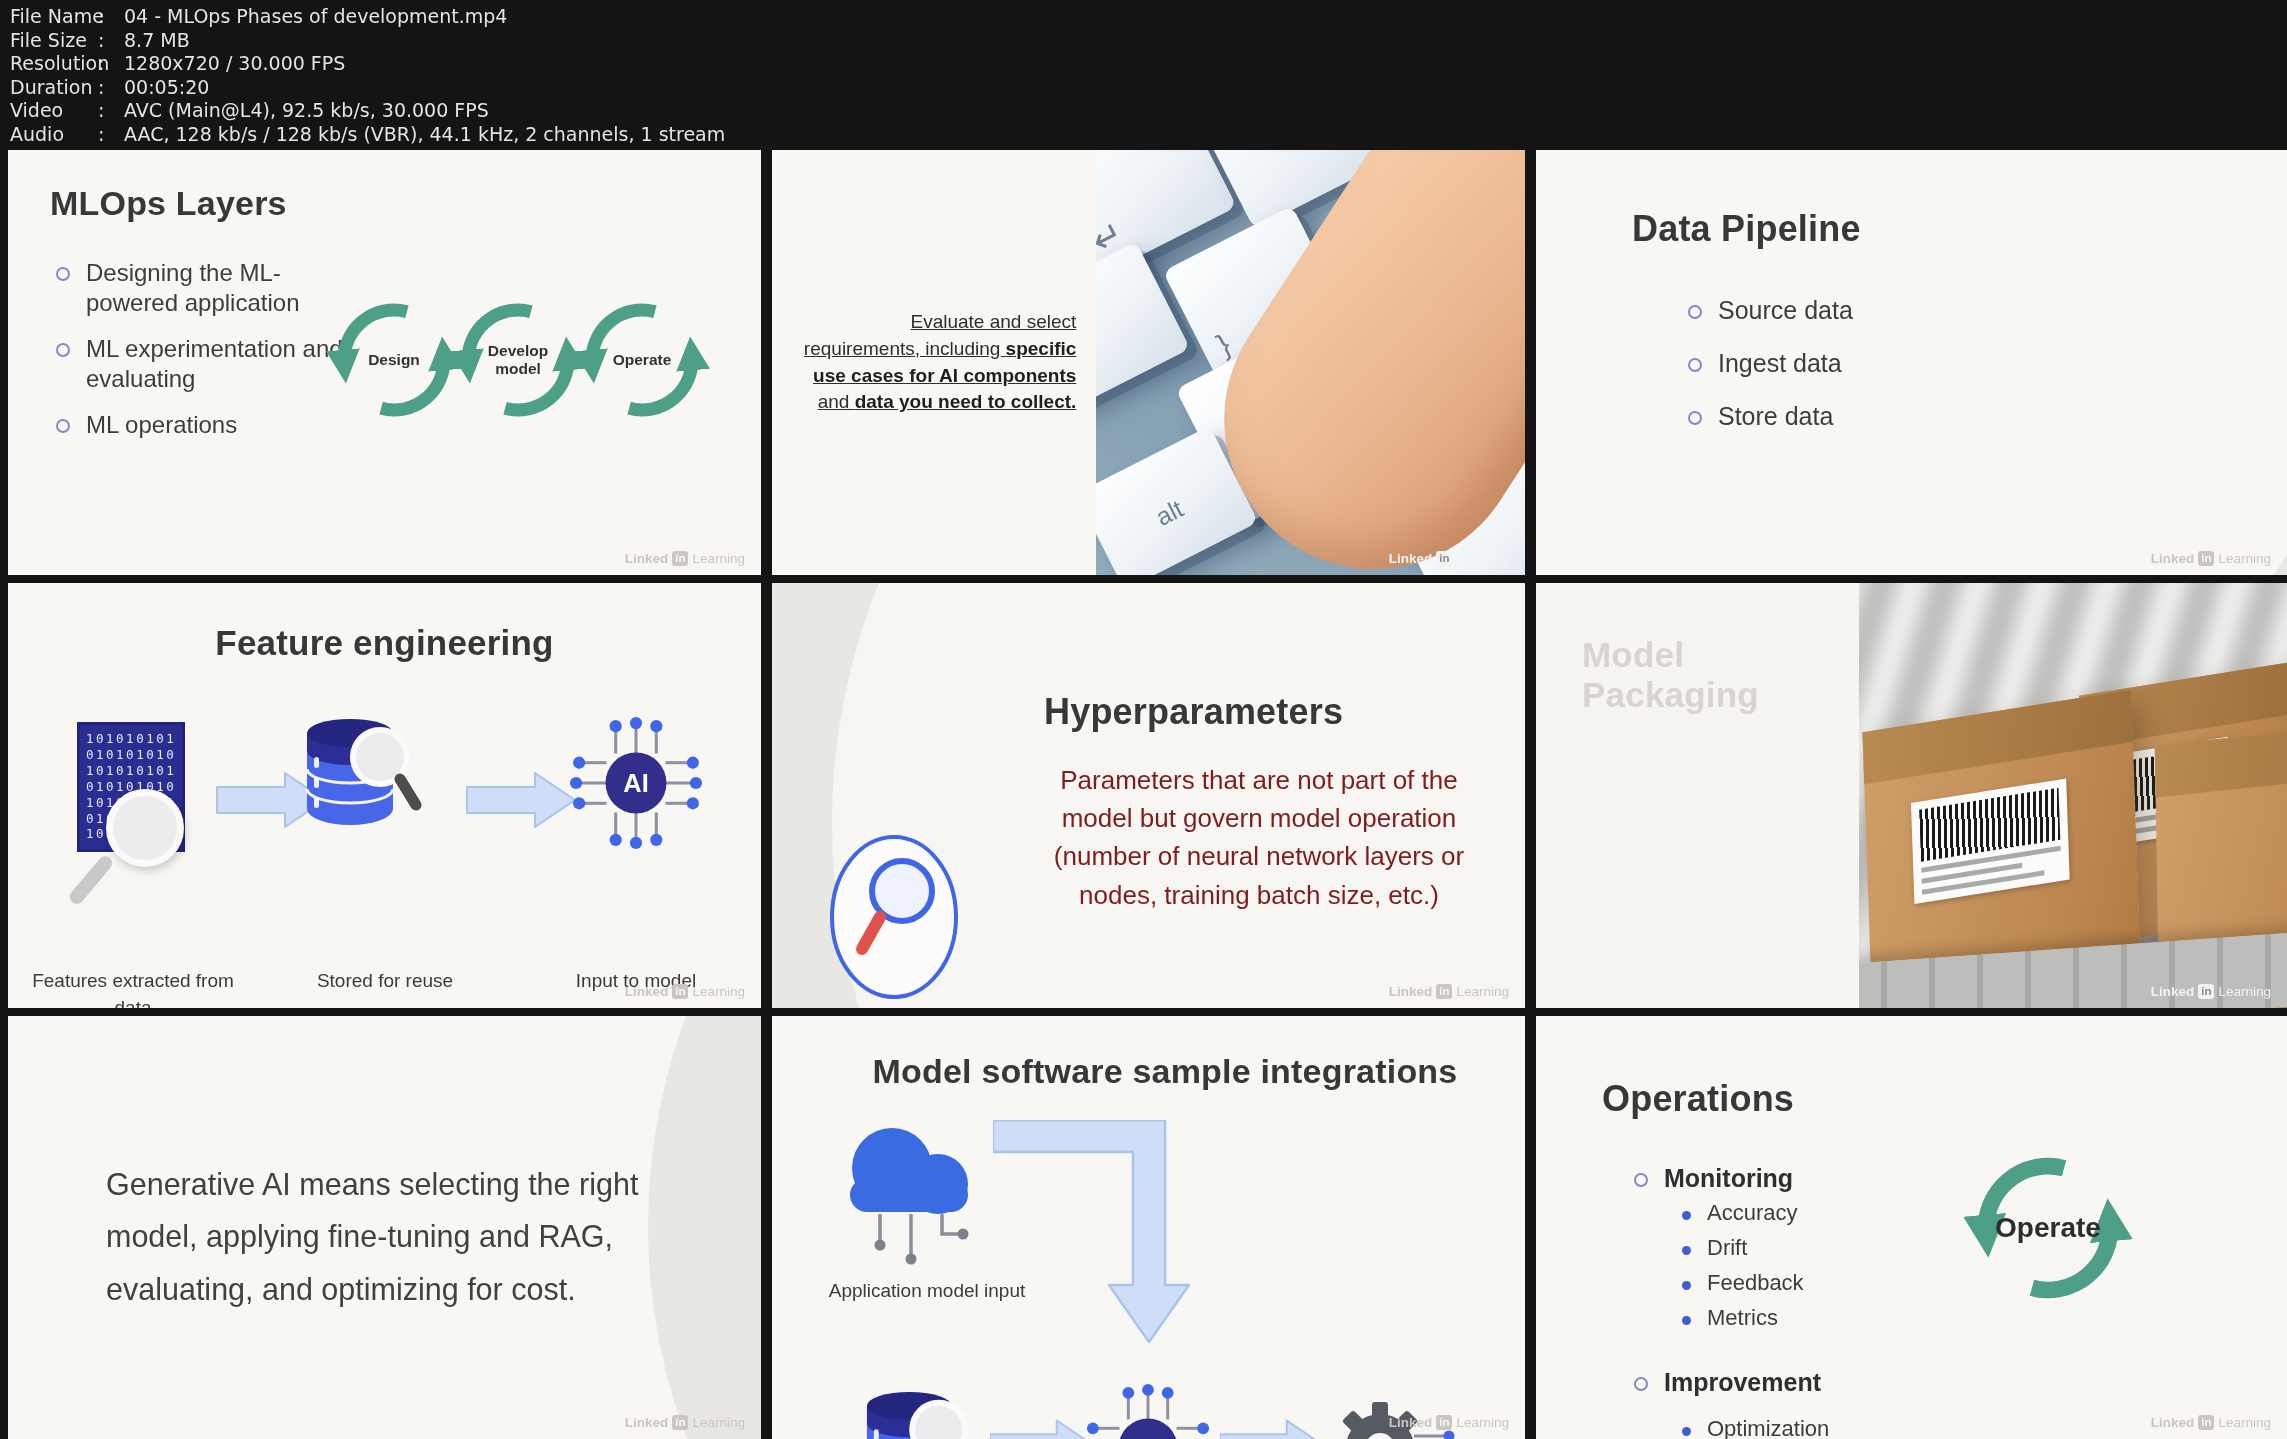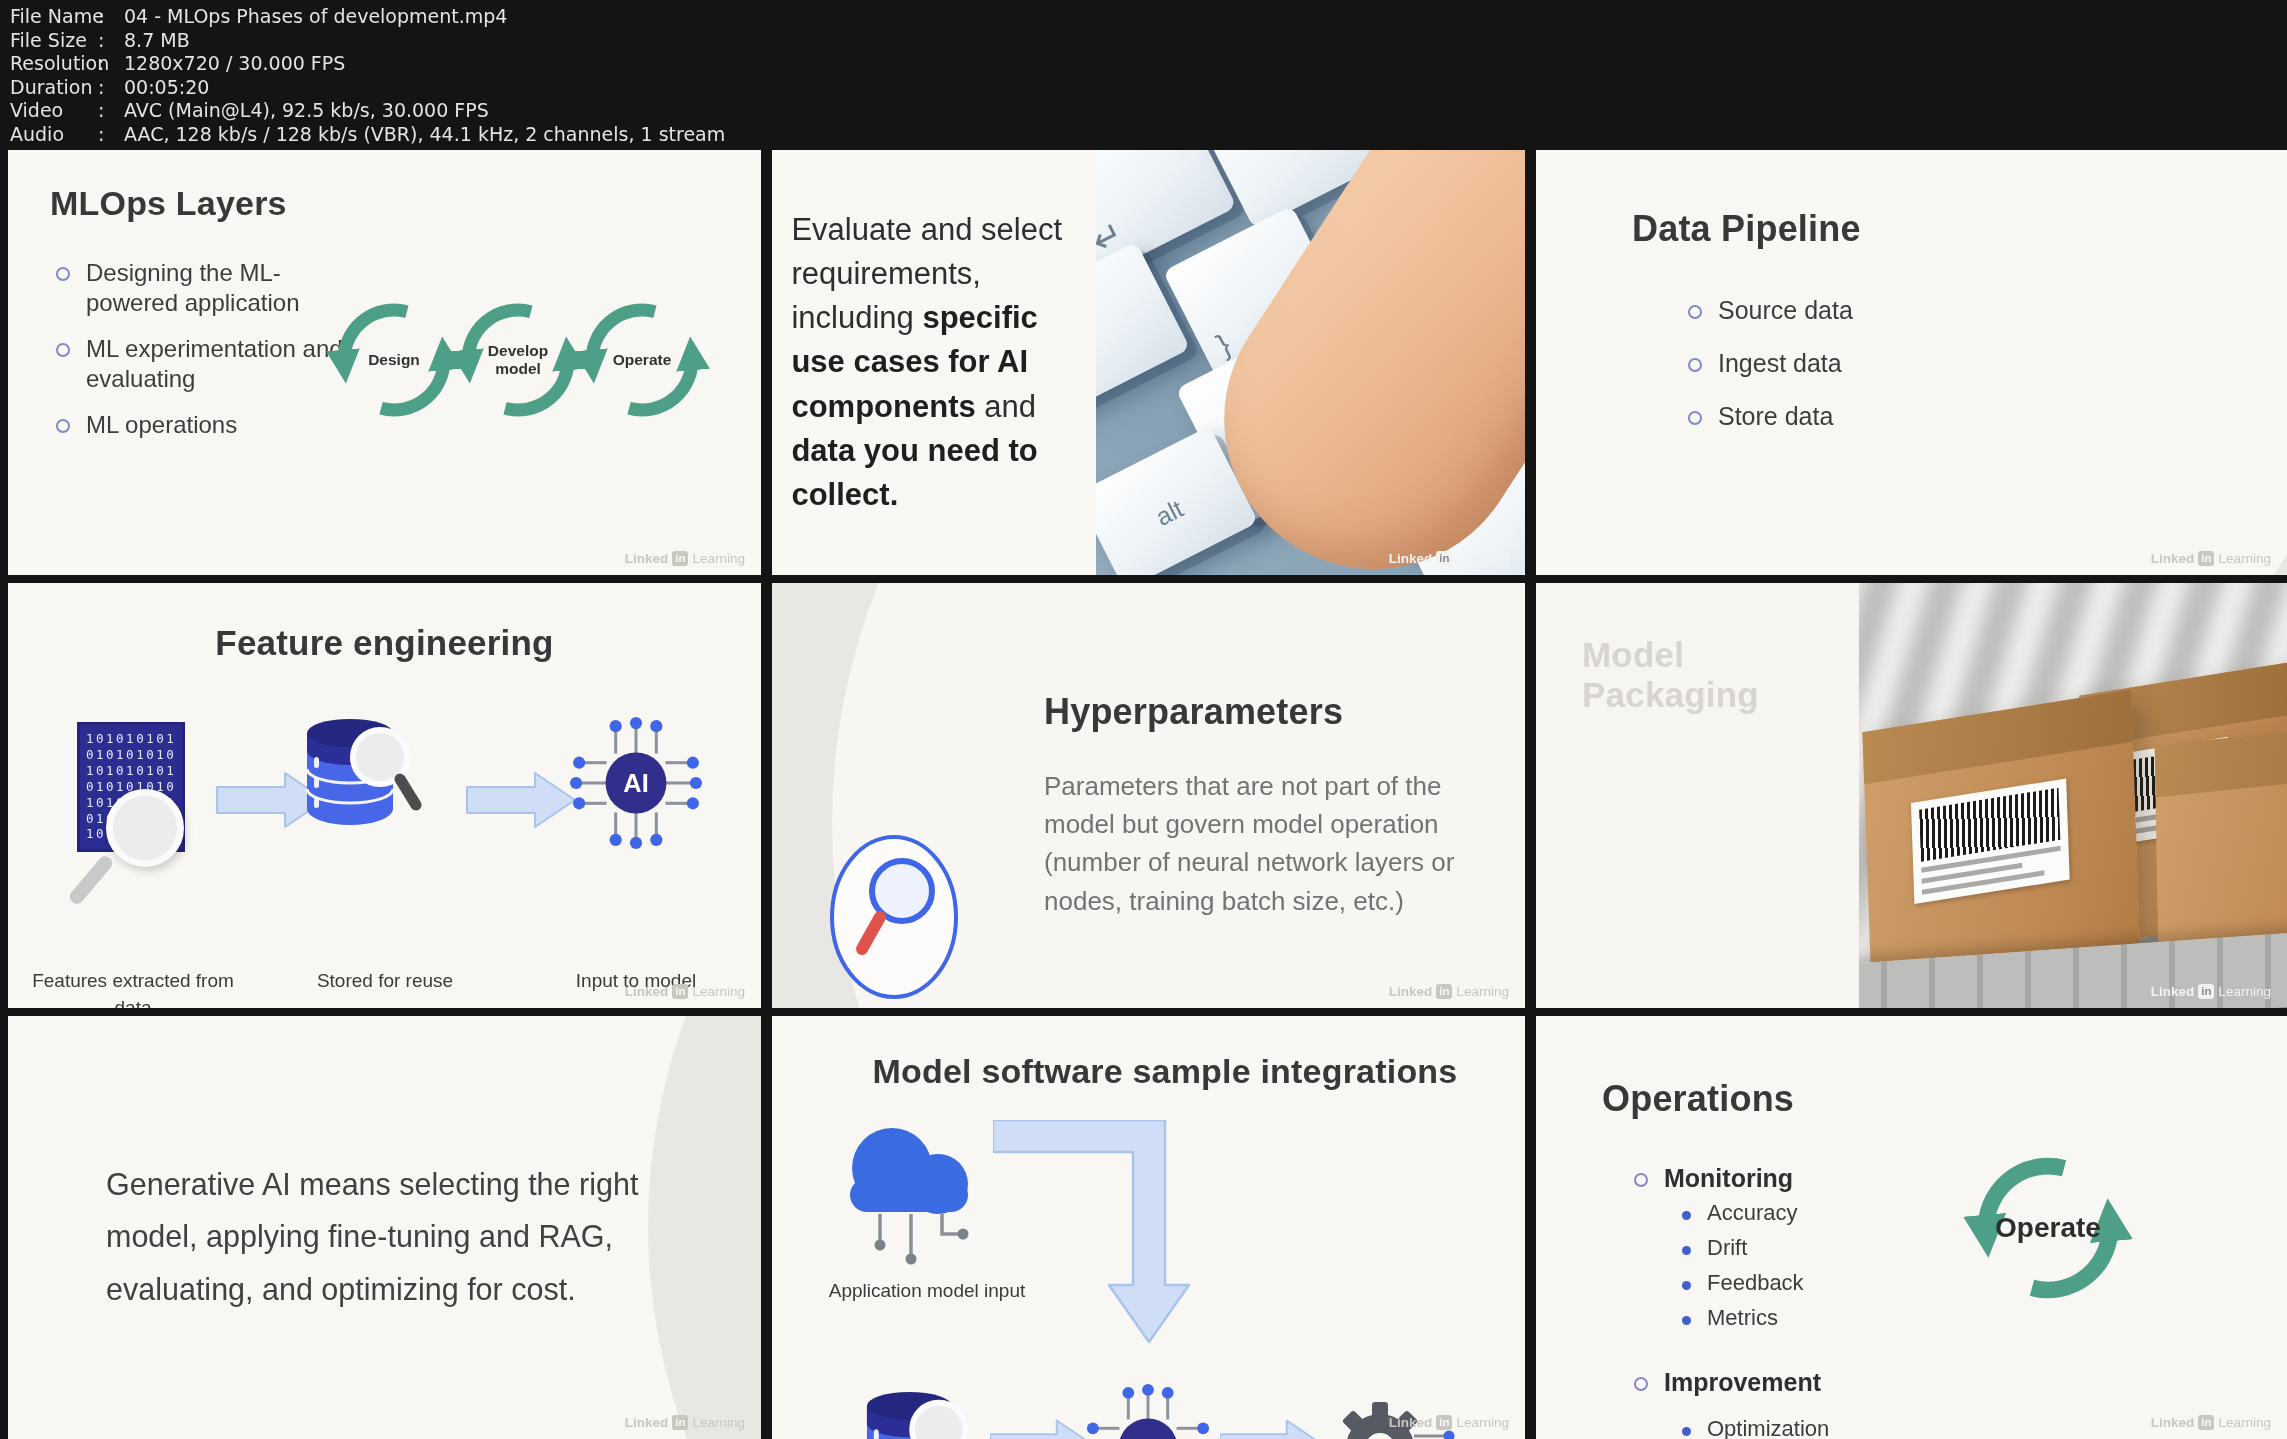--- a/index.html
+++ b/index.html
@@ -32,21 +32,21 @@
 
   
   .s1 .stitle{position:absolute;left:42px;top:34px;font-size:34px;}
   .s1 .blist{left:48px;top:108px;width:300px;gap:15px;font-size:24px;line-height:1.27;color:#3d3d3d;}
   .s1 .cyc{position:absolute;left:318px;top:122px;width:392px;height:176px;}
   .s1 .clabel{position:absolute;width:104px;top:50%;transform:translateY(-50%);text-align:center;font-size:15.5px;font-weight:700;color:#333;line-height:1.15;}
 
   
   .s2{display:flex;}
   .s2 .txt{width:43%;display:flex;align-items:center;justify-content:center;}
-  .s2 .txt p{width:88%;margin:0;text-align:left;font-size:31px;line-height:1.42;color:#2e2e2e;}
+  .s2 .txt p{width:88%;margin:0;text-align:right;font-size:19px;line-height:1.42;color:#2e2e2e;text-decoration:underline;}
   .s2 .txt b{color:#1f1f1f;}
   .s2 .photo{width:57%;position:relative;background:linear-gradient(205deg,#a7bccb 0%,#7e9aaf 48%,#93abbc 100%);overflow:hidden;}
   .key{position:absolute;background:linear-gradient(160deg,#ffffff 0%,#eef3f7 55%,#d8e2ea 100%);
        border-radius:10px;transform:rotate(-27deg);
        box-shadow:6px 10px 0 rgba(42,66,92,.28), 10px 16px 22px rgba(30,50,75,.35);}
   .key .g{position:absolute;left:16px;bottom:10px;color:#6d7f90;font-size:36px;}
   .key.reqk{display:flex;align-items:center;justify-content:center;text-align:center;}
   .key.reqk span{font-style:italic;font-weight:700;font-size:31px;color:#2f6399;line-height:1.15;transform:rotate(-1deg);}
   .finger{position:absolute;right:-70px;top:-120px;width:300px;height:560px;border-radius:150px;
           background:linear-gradient(100deg,#f8d0ae 0%,#eab68f 55%,#d89a73 100%);
@@ -65,21 +65,21 @@
   .binicon .rows{position:absolute;inset:8px 6px;display:flex;flex-direction:column;justify-content:space-between;
        font-family:"DejaVu Sans Mono",monospace;font-size:12.5px;letter-spacing:2.5px;color:#e6e9ff;text-align:center;line-height:1;}
   .lens{position:absolute;border-radius:50%;background:#ececec;border:7px solid #fafafa;box-shadow:2px 4px 8px rgba(0,0,0,.18);}
   .handle{position:absolute;background:#c9c9c9;border-radius:7px;}
   .arrowsvg{position:absolute;}
 
   
   .s5{background:#e9e7e4;padding-left:20px;}
   .s5 .circle{position:absolute;width:1280px;height:1280px;border-radius:50%;background:#f8f6f2;left:60px;top:-400px;}
   .s5 .stitle{position:absolute;left:272px;top:108px;font-size:36px;}
-  .s5 .body{position:absolute;left:272px;top:184px;width:430px;font-size:26px;line-height:1.47;color:#737373;}
+  .s5 .body{position:absolute;left:272px;top:178px;width:430px;font-size:26px;line-height:1.47;color:#7f1d1d;text-align:center;}
   .s5 .mag{position:absolute;left:52px;top:246px;}
 
   
   .s6{display:flex;background:#f7f5f1;}
   .s6 .left{width:43%;position:relative;}
   .s6 .stitle{position:absolute;left:46px;top:52px;font-size:35px;color:#d8d4cf;}
   .s6 .photo{width:57%;position:relative;background:#d4d2cf;overflow:hidden;}
   .s6 .photo .bgblur{position:absolute;inset:-20px;background:repeating-linear-gradient(107deg,#efefed 0 30px,#bdbdbb 30px 62px);filter:blur(9px);}
   .box{position:absolute;background:linear-gradient(104deg,#cf9f6a 0%,#bd8751 70%,#b07a44 100%);box-shadow:10px 14px 26px rgba(70,50,25,.35);}
   .box .flap{position:absolute;left:0;right:0;top:0;height:52px;background:linear-gradient(100deg,#b98a52,#9d6f3c);}

